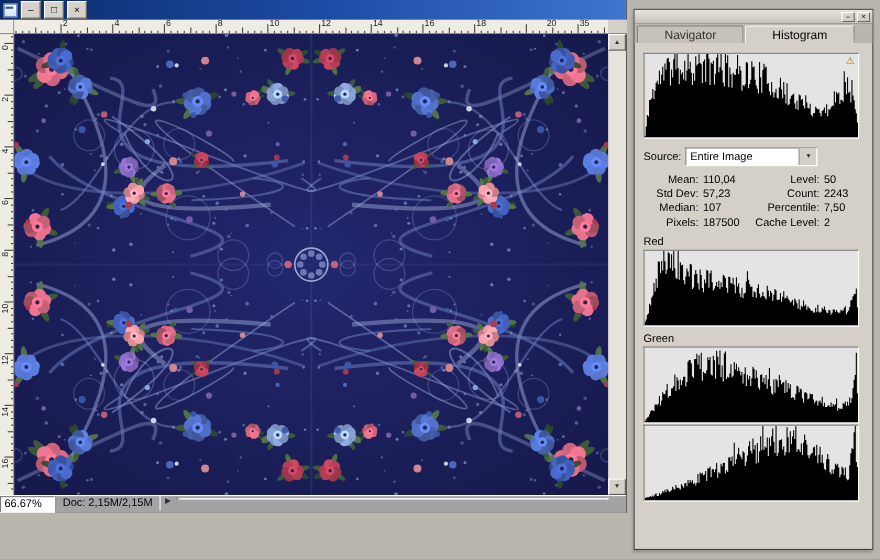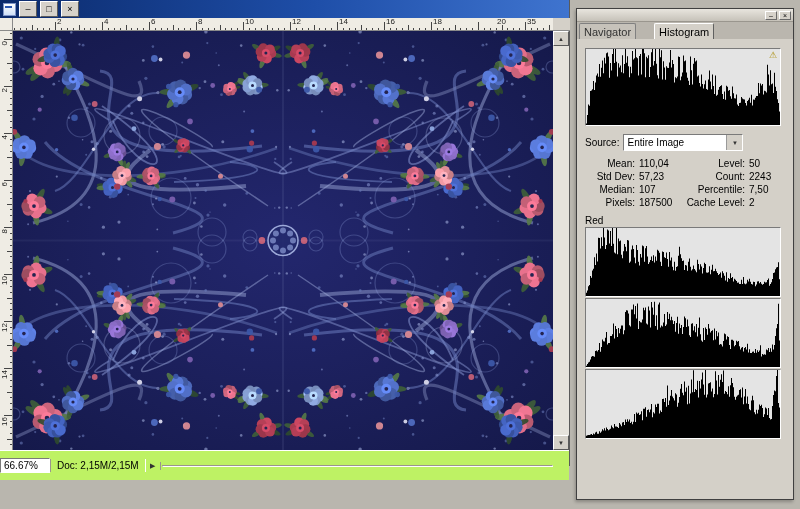--- a/index.html
+++ b/index.html
@@ -19,33 +19,33 @@
   .ruler-v{position:absolute;left:0;top:31px;width:13px;height:419px;background:#efece4;border-right:1px solid #8a8a8a;box-sizing:border-box;overflow:hidden;}
   .tick{position:absolute;width:1px;background:#444;}
   .rlab{position:absolute;top:0;font-size:8px;color:#222;line-height:1;}
   .vtick{position:absolute;height:1px;background:#444;}
   .vlab{position:absolute;left:1px;font-size:8px;color:#222;line-height:1;writing-mode:vertical-rl;transform:rotate(180deg);}
   .canvas{position:absolute;left:13px;top:31px;width:540px;height:419px;background:#181c52;overflow:hidden;}
   .canvas svg{display:block;width:540px;height:419px;}
   .vscroll{position:absolute;left:553px;top:31px;width:16px;height:419px;background:#e6e3dc;display:flex;flex-direction:column;}
   .sbtn{width:16px;height:15px;background:#d4d0c8;border:1px solid;border-color:#ffffff #5a5a5a #5a5a5a #ffffff;box-sizing:border-box;font-size:6px;color:#333;display:flex;align-items:center;justify-content:center;flex:0 0 auto;}
   .strack{flex:1;}
-  .statusbar{position:absolute;left:0;top:450px;width:569px;height:30px;background:#bef264;border-top:1px solid #ffffff;display:flex;align-items:center;box-sizing:border-box;}
+  .statusbar{position:absolute;left:0;top:450px;width:569px;height:16px;background:#a3a3a3;border-top:1px solid #ffffff;display:flex;align-items:flex-start;box-sizing:border-box;}
   .zoom-field{width:50px;background:#fff;border:1px solid;border-color:#7a7a7a #ffffff #ffffff #7a7a7a;font-size:10px;padding:1px 3px;box-sizing:border-box;}
   .doc-panel{font-size:10px;padding:1px 6px;white-space:nowrap;border-left:1px solid #9a968e;border-right:1px solid #ffffff;}
   .status-arrow{width:14px;font-size:7px;color:#333;display:flex;align-items:center;justify-content:center;border-right:1px solid #9a968e;}
   .hscroll-track{flex:1;background:#e6e3dc;border:1px solid;border-color:#9a968e #ffffff #ffffff #9a968e;margin:1px;}
   .grip{width:15px;background:repeating-linear-gradient(135deg,#d4d0c8 0 3px,#9a968e 3px 4px);}
 
   
   #palette{position:absolute;left:576px;top:8px;width:218px;height:492px;background:#d4d0c8;border:1px solid #404040;box-shadow:-1px 2px 3px rgba(0,0,0,.25);box-sizing:border-box;}
   .p-titlebar{height:12px;background:linear-gradient(180deg,#e8e5de,#c6c2b9);border-bottom:1px solid #9a968e;display:flex;justify-content:flex-end;align-items:center;gap:2px;padding:0 2px;}
   .p-btn{width:12px;height:9px;background:#d6d2ca;border:1px solid;border-color:#ffffff #6a6a6a #6a6a6a #ffffff;box-sizing:border-box;font-size:7px;line-height:1;display:flex;align-items:center;justify-content:center;color:#000;}
   .tabs{height:17px;background:#bab6ae;display:flex;align-items:flex-end;padding-left:2px;}
-  .tab{font-size:11px;padding:2px 4px 1px;border:1px solid #808080;border-bottom:none;background:#c6c2ba;color:#333;margin-right:18px;border-radius:2px 2px 0 0;}
+  .tab{font-size:11px;padding:2px 24px 1px;border:1px solid #808080;border-bottom:none;background:#c6c2ba;color:#333;margin-right:1px;border-radius:2px 2px 0 0;}
   .tab.active{background:#d4d0c8;color:#000;position:relative;top:0px;border-color:#ffffff #606060 #d4d0c8 #ffffff;}
   .p-content{padding:5px 8px 0 8px;}
   .row{display:flex;align-items:center;gap:4px;}
   .lbl{font-size:11px;color:#000;}
   .dropdown{display:flex;height:17px;border:1px solid;border-color:#7a7a7a #ffffff #ffffff #7a7a7a;background:#ffffff;box-sizing:border-box;}
   .dropdown .val{flex:1;font-size:10px;padding:2px 3px 0;white-space:nowrap;overflow:hidden;}
   .dropdown .dbtn{width:15px;background:#d4d0c8;border-left:1px solid #9a9a9a;display:flex;align-items:center;justify-content:center;font-size:6px;color:#333;}
   .dd-channel{width:96px;}
   .dd-source{width:120px;}
   .refresh{margin-left:auto;width:16px;height:14px;font-size:11px;line-height:14px;text-align:center;color:#333;}
@@ -668,20 +668,21 @@
         </div>
       </div>
 
       <div class="chan-label">Red</div>
       <div class="histbox chan">
         <svg viewBox="0 0 194 68" preserveAspectRatio="none">
             <path d="M0 68L0 64.8L1 64.8L1 62.5L2 62.5L2 58.2L3 58.2L3 57.1L4 57.1L4 48.1L5 48.1L5 49.8L6 49.8L6 42.4L7 42.4L7 40.7L8 40.7L8 29.3L9 29.3L9 36.9L10 36.9L10 25.5L11 25.5L11 33.5L12 33.5L12 9.7L13 9.7L13 10.0L14 10.0L14 20.4L15 20.4L15 9.2L16 9.2L16 18.0L17 18.0L17 0.0L18 0.0L18 9.5L19 9.5L19 21.1L20 21.1L20 16.9L21 16.9L21 1.4L22 1.4L22 2.5L23 2.5L23 15.6L24 15.6L24 3.1L25 3.1L25 18.1L26 18.1L26 0.0L27 0.0L27 15.8L28 15.8L28 24.5L29 24.5L29 25.6L30 25.6L30 0.0L31 0.0L31 26.3L32 26.3L32 10.5L33 10.5L33 13.2L34 13.2L34 12.6L35 12.6L35 26.8L36 26.8L36 30.3L37 30.3L37 23.3L38 23.3L38 16.0L39 16.0L39 18.8L40 18.8L40 23.3L41 23.3L41 11.9L42 11.9L42 12.5L43 12.5L43 34.7L44 34.7L44 33.4L45 33.4L45 21.6L46 21.6L46 17.4L47 17.4L47 21.1L48 21.1L48 29.4L49 29.4L49 35.2L50 35.2L50 16.9L51 16.9L51 22.1L52 22.1L52 33.8L53 33.8L53 37.6L54 37.6L54 26.0L55 26.0L55 29.4L56 29.4L56 17.5L57 17.5L57 18.2L58 18.2L58 33.7L59 33.7L59 20.3L60 20.3L60 18.0L61 18.0L61 28.5L62 28.5L62 36.1L63 36.1L63 34.3L64 34.3L64 31.9L65 31.9L65 28.4L66 28.4L66 32.9L67 32.9L67 27.2L68 27.2L68 34.6L69 34.6L69 28.6L70 28.6L70 32.8L71 32.8L71 21.8L72 21.8L72 22.8L73 22.8L73 24.7L74 24.7L74 33.7L75 33.7L75 38.1L76 38.1L76 23.5L77 23.5L77 23.9L78 23.9L78 29.3L79 29.3L79 29.9L80 29.9L80 24.6L81 24.6L81 30.9L82 30.9L82 38.7L83 38.7L83 24.0L84 24.0L84 32.4L85 32.4L85 29.6L86 29.6L86 38.8L87 38.8L87 42.3L88 42.3L88 33.7L89 33.7L89 42.8L90 42.8L90 38.9L91 38.9L91 38.2L92 38.2L92 27.8L93 27.8L93 18.7L94 18.7L94 26.3L95 26.3L95 30.3L96 30.3L96 33.0L97 33.0L97 32.4L98 32.4L98 42.0L99 42.0L99 36.9L100 36.9L100 37.6L101 37.6L101 42.7L102 42.7L102 33.8L103 33.8L103 30.5L104 30.5L104 38.8L105 38.8L105 42.5L106 42.5L106 41.3L107 41.3L107 37.4L108 37.4L108 41.0L109 41.0L109 42.6L110 42.6L110 44.2L111 44.2L111 31.8L112 31.8L112 36.0L113 36.0L113 41.5L114 41.5L114 36.3L115 36.3L115 38.4L116 38.4L116 45.5L117 45.5L117 39.9L118 39.9L118 34.8L119 34.8L119 36.0L120 36.0L120 44.5L121 44.5L121 44.7L122 44.7L122 44.3L123 44.3L123 38.3L124 38.3L124 46.3L125 46.3L125 41.7L126 41.7L126 36.7L127 36.7L127 43.3L128 43.3L128 42.9L129 42.9L129 40.8L130 40.8L130 43.3L131 43.3L131 44.9L132 44.9L132 47.0L133 47.0L133 46.1L134 46.1L134 44.5L135 44.5L135 49.7L136 49.7L136 43.3L137 43.3L137 45.2L138 45.2L138 47.7L139 47.7L139 52.6L140 52.6L140 44.3L141 44.3L141 53.7L142 53.7L142 50.0L143 50.0L143 51.0L144 51.0L144 45.2L145 45.2L145 50.1L146 50.1L146 48.9L147 48.9L147 53.6L148 53.6L148 50.7L149 50.7L149 51.8L150 51.8L150 53.0L151 53.0L151 54.8L152 54.8L152 54.4L153 54.4L153 56.1L154 56.1L154 56.1L155 56.1L155 51.7L156 51.7L156 55.9L157 55.9L157 49.0L158 49.0L158 55.5L159 55.5L159 56.3L160 56.3L160 55.5L161 55.5L161 51.8L162 51.8L162 53.4L163 53.4L163 50.7L164 50.7L164 53.8L165 53.8L165 56.0L166 56.0L166 56.5L167 56.5L167 53.8L168 53.8L168 54.1L169 54.1L169 58.2L170 58.2L170 56.4L171 56.4L171 53.4L172 53.4L172 53.3L173 53.3L173 55.3L174 55.3L174 53.9L175 53.9L175 55.7L176 55.7L176 56.8L177 56.8L177 56.1L178 56.1L178 53.7L179 53.7L179 54.5L180 54.5L180 54.2L181 54.2L181 51.9L182 51.9L182 50.5L183 50.5L183 57.7L184 57.7L184 55.9L185 55.9L185 54.3L186 54.3L186 51.1L187 51.1L187 45.1L188 45.1L188 44.5L189 44.5L189 41.3L190 41.3L190 39.4L191 39.4L191 39.0L192 39.0L192 34.2L193 34.2L193 51.3L194 51.3L194 68Z" fill="#000"></path>
           </svg>
       </div>
 
+      <div class="chan-label">Green</div>
       <div class="histbox chan">
         <svg viewBox="0 0 194 68" preserveAspectRatio="none">
             <path d="M0 68L0 66.7L1 66.7L1 64.9L2 64.9L2 63.5L3 63.5L3 62.8L4 62.8L4 60.5L5 60.5L5 57.8L6 57.8L6 57.0L7 57.0L7 57.2L8 57.2L8 57.7L9 57.7L9 52.0L10 52.0L10 51.4L11 51.4L11 52.5L12 52.5L12 51.0L13 51.0L13 43.9L14 43.9L14 52.7L15 52.7L15 48.0L16 48.0L16 40.5L17 40.5L17 42.2L18 42.2L18 42.5L19 42.5L19 38.8L20 38.8L20 33.1L21 33.1L21 45.5L22 45.5L22 44.1L23 44.1L23 44.0L24 44.0L24 37.1L25 37.1L25 36.9L26 36.9L26 35.2L27 35.2L27 24.4L28 24.4L28 39.4L29 39.4L29 26.9L30 26.9L30 30.0L31 30.0L31 38.1L32 38.1L32 29.1L33 29.1L33 34.3L34 34.3L34 29.8L35 29.8L35 26.4L36 26.4L36 26.4L37 26.4L37 35.3L38 35.3L38 31.2L39 31.2L39 12.9L40 12.9L40 11.2L41 11.2L41 11.4L42 11.4L42 14.4L43 14.4L43 26.2L44 26.2L44 27.5L45 27.5L45 10.4L46 10.4L46 10.4L47 10.4L47 5.5L48 5.5L48 15.3L49 15.3L49 7.0L50 7.0L50 19.4L51 19.4L51 4.6L52 4.6L52 30.1L53 30.1L53 21.9L54 21.9L54 23.2L55 23.2L55 23.5L56 23.5L56 20.5L57 20.5L57 8.7L58 8.7L58 11.3L59 11.3L59 8.6L60 8.6L60 24.5L61 24.5L61 25.4L62 25.4L62 7.5L63 7.5L63 11.5L64 11.5L64 28.4L65 28.4L65 2.9L66 2.9L66 8.4L67 8.4L67 15.7L68 15.7L68 2.7L69 2.7L69 26.9L70 26.9L70 16.2L71 16.2L71 30.8L72 30.8L72 5.4L73 5.4L73 3.5L74 3.5L74 28.6L75 28.6L75 26.6L76 26.6L76 27.5L77 27.5L77 23.5L78 23.5L78 15.1L79 15.1L79 27.0L80 27.0L80 25.5L81 25.5L81 13.1L82 13.1L82 19.9L83 19.9L83 14.7L84 14.7L84 21.2L85 21.2L85 17.8L86 17.8L86 21.3L87 21.3L87 25.1L88 25.1L88 22.1L89 22.1L89 32.7L90 32.7L90 24.0L91 24.0L91 17.8L92 17.8L92 34.8L93 34.8L93 24.6L94 24.6L94 29.0L95 29.0L95 25.9L96 25.9L96 34.9L97 34.9L97 27.9L98 27.9L98 17.5L99 17.5L99 19.3L100 19.3L100 28.0L101 28.0L101 20.5L102 20.5L102 27.3L103 27.3L103 36.2L104 36.2L104 38.0L105 38.0L105 24.8L106 24.8L106 24.2L107 24.2L107 31.5L108 31.5L108 27.3L109 27.3L109 33.3L110 33.3L110 25.0L111 25.0L111 37.4L112 37.4L112 28.7L113 28.7L113 18.6L114 18.6L114 35.2L115 35.2L115 41.6L116 41.6L116 42.8L117 42.8L117 28.9L118 28.9L118 41.1L119 41.1L119 28.5L120 28.5L120 29.9L121 29.9L121 35.8L122 35.8L122 25.0L123 25.0L123 29.4L124 29.4L124 33.4L125 33.4L125 32.0L126 32.0L126 31.2L127 31.2L127 41.3L128 41.3L128 29.6L129 29.6L129 40.5L130 40.5L130 32.1L131 32.1L131 37.2L132 37.2L132 33.4L133 33.4L133 45.8L134 45.8L134 45.1L135 45.1L135 45.4L136 45.4L136 47.5L137 47.5L137 41.9L138 41.9L138 34.6L139 34.6L139 35.3L140 35.3L140 40.6L141 40.6L141 37.3L142 37.3L142 38.0L143 38.0L143 46.0L144 46.0L144 50.0L145 50.0L145 40.8L146 40.8L146 40.7L147 40.7L147 41.8L148 41.8L148 47.2L149 47.2L149 46.1L150 46.1L150 41.7L151 41.7L151 42.7L152 42.7L152 42.1L153 42.1L153 47.2L154 47.2L154 50.5L155 50.5L155 48.7L156 48.7L156 48.0L157 48.0L157 52.6L158 52.6L158 49.0L159 49.0L159 48.0L160 48.0L160 50.6L161 50.6L161 44.7L162 44.7L162 53.4L163 53.4L163 50.2L164 50.2L164 54.1L165 54.1L165 53.9L166 53.9L166 52.8L167 52.8L167 52.4L168 52.4L168 54.1L169 54.1L169 49.9L170 49.9L170 53.7L171 53.7L171 51.2L172 51.2L172 52.9L173 52.9L173 51.4L174 51.4L174 46.3L175 46.3L175 57.5L176 57.5L176 54.9L177 54.9L177 55.8L178 55.8L178 55.3L179 55.3L179 55.8L180 55.8L180 50.4L181 50.4L181 51.3L182 51.3L182 49.0L183 49.0L183 53.0L184 53.0L184 49.3L185 49.3L185 52.7L186 52.7L186 45.4L187 45.4L187 50.4L188 50.4L188 46.0L189 46.0L189 36.9L190 36.9L190 29.3L191 29.3L191 25.0L192 25.0L192 4.7L193 4.7L193 41.5L194 41.5L194 68Z" fill="#000"></path>
           </svg>
       </div>
 
       <div class="histbox chan">
         <svg viewBox="0 0 194 68" preserveAspectRatio="none">
             <path d="M0 68L0 65.7L1 65.7L1 65.3L2 65.3L2 65.0L3 65.0L3 65.0L4 65.0L4 64.6L5 64.6L5 64.0L6 64.0L6 64.9L7 64.9L7 63.4L8 63.4L8 64.3L9 64.3L9 62.4L10 62.4L10 61.7L11 61.7L11 63.8L12 63.8L12 63.8L13 63.8L13 61.2L14 61.2L14 62.7L15 62.7L15 61.6L16 61.6L16 59.3L17 59.3L17 60.5L18 60.5L18 58.2L19 58.2L19 60.6L20 60.6L20 57.5L21 57.5L21 58.9L22 58.9L22 60.2L23 60.2L23 59.6L24 59.6L24 58.7L25 58.7L25 55.4L26 55.4L26 57.3L27 57.3L27 58.2L28 58.2L28 53.9L29 53.9L29 56.5L30 56.5L30 56.4L31 56.4L31 57.0L32 57.0L32 58.0L33 58.0L33 52.9L34 52.9L34 54.6L35 54.6L35 56.3L36 56.3L36 52.6L37 52.6L37 52.0L38 52.0L38 55.0L39 55.0L39 49.4L40 49.4L40 52.0L41 52.0L41 49.3L42 49.3L42 51.4L43 51.4L43 49.6L44 49.6L44 53.1L45 53.1L45 51.8L46 51.8L46 54.3L47 54.3L47 51.8L48 51.8L48 43.9L49 43.9L49 51.9L50 51.9L50 42.5L51 42.5L51 43.8L52 43.8L52 42.8L53 42.8L53 45.0L54 45.0L54 44.3L55 44.3L55 41.2L56 41.2L56 50.3L57 50.3L57 38.8L58 38.8L58 38.7L59 38.7L59 37.2L60 37.2L60 46.7L61 46.7L61 39.9L62 39.9L62 39.4L63 39.4L63 42.3L64 42.3L64 39.5L65 39.5L65 34.0L66 34.0L66 47.3L67 47.3L67 42.3L68 42.3L68 43.5L69 43.5L69 34.6L70 34.6L70 36.9L71 36.9L71 33.8L72 33.8L72 33.7L73 33.7L73 43.4L74 43.4L74 40.6L75 40.6L75 42.1L76 42.1L76 29.0L77 29.0L77 28.7L78 28.7L78 32.0L79 32.0L79 27.9L80 27.9L80 36.7L81 36.7L81 15.6L82 15.6L82 34.9L83 34.9L83 30.4L84 30.4L84 25.8L85 25.8L85 20.0L86 20.0L86 26.4L87 26.4L87 28.3L88 28.3L88 30.6L89 30.6L89 23.2L90 23.2L90 24.5L91 24.5L91 36.7L92 36.7L92 32.8L93 32.8L93 27.1L94 27.1L94 18.7L95 18.7L95 14.1L96 14.1L96 22.8L97 22.8L97 25.3L98 25.3L98 11.6L99 11.6L99 21.7L100 21.7L100 17.5L101 17.5L101 34.3L102 34.3L102 15.8L103 15.8L103 33.4L104 33.4L104 23.5L105 23.5L105 9.6L106 9.6L106 22.3L107 22.3L107 0.2L108 0.2L108 21.9L109 21.9L109 18.9L110 18.9L110 20.1L111 20.1L111 10.7L112 10.7L112 27.6L113 27.6L113 10.9L114 10.9L114 18.5L115 18.5L115 9.5L116 9.5L116 2.6L117 2.6L117 14.5L118 14.5L118 24.8L119 24.8L119 0.0L120 0.0L120 27.5L121 27.5L121 24.5L122 24.5L122 13.5L123 13.5L123 13.1L124 13.1L124 12.3L125 12.3L125 21.6L126 21.6L126 18.6L127 18.6L127 27.2L128 27.2L128 24.1L129 24.1L129 1.3L130 1.3L130 10.4L131 10.4L131 24.4L132 24.4L132 5.0L133 5.0L133 16.7L134 16.7L134 9.8L135 9.8L135 4.2L136 4.2L136 12.1L137 12.1L137 0.4L138 0.4L138 23.7L139 23.7L139 21.1L140 21.1L140 21.9L141 21.9L141 24.2L142 24.2L142 16.2L143 16.2L143 26.7L144 26.7L144 15.2L145 15.2L145 7.9L146 7.9L146 12.9L147 12.9L147 17.2L148 17.2L148 26.8L149 26.8L149 29.7L150 29.7L150 26.8L151 26.8L151 25.5L152 25.5L152 24.7L153 24.7L153 19.9L154 19.9L154 19.2L155 19.2L155 27.4L156 27.4L156 17.4L157 17.4L157 34.2L158 34.2L158 26.4L159 26.4L159 19.1L160 19.1L160 33.5L161 33.5L161 26.5L162 26.5L162 34.1L163 34.1L163 39.3L164 39.3L164 40.2L165 40.2L165 30.4L166 30.4L166 25.7L167 25.7L167 30.3L168 30.3L168 42.3L169 42.3L169 44.2L170 44.2L170 39.8L171 39.8L171 43.6L172 43.6L172 39.7L173 39.7L173 34.5L174 34.5L174 36.0L175 36.0L175 34.7L176 34.7L176 38.0L177 38.0L177 46.9L178 46.9L178 44.3L179 44.3L179 37.4L180 37.4L180 38.6L181 38.6L181 45.0L182 45.0L182 37.9L183 37.9L183 48.0L184 48.0L184 49.6L185 49.6L185 49.0L186 49.0L186 36.0L187 36.0L187 25.0L188 25.0L188 20.4L189 20.4L189 21.2L190 21.2L190 6.0L191 6.0L191 0.0L192 0.0L192 33.1L193 33.1L193 37.5L194 37.5L194 68Z" fill="#000"></path>
           </svg>

